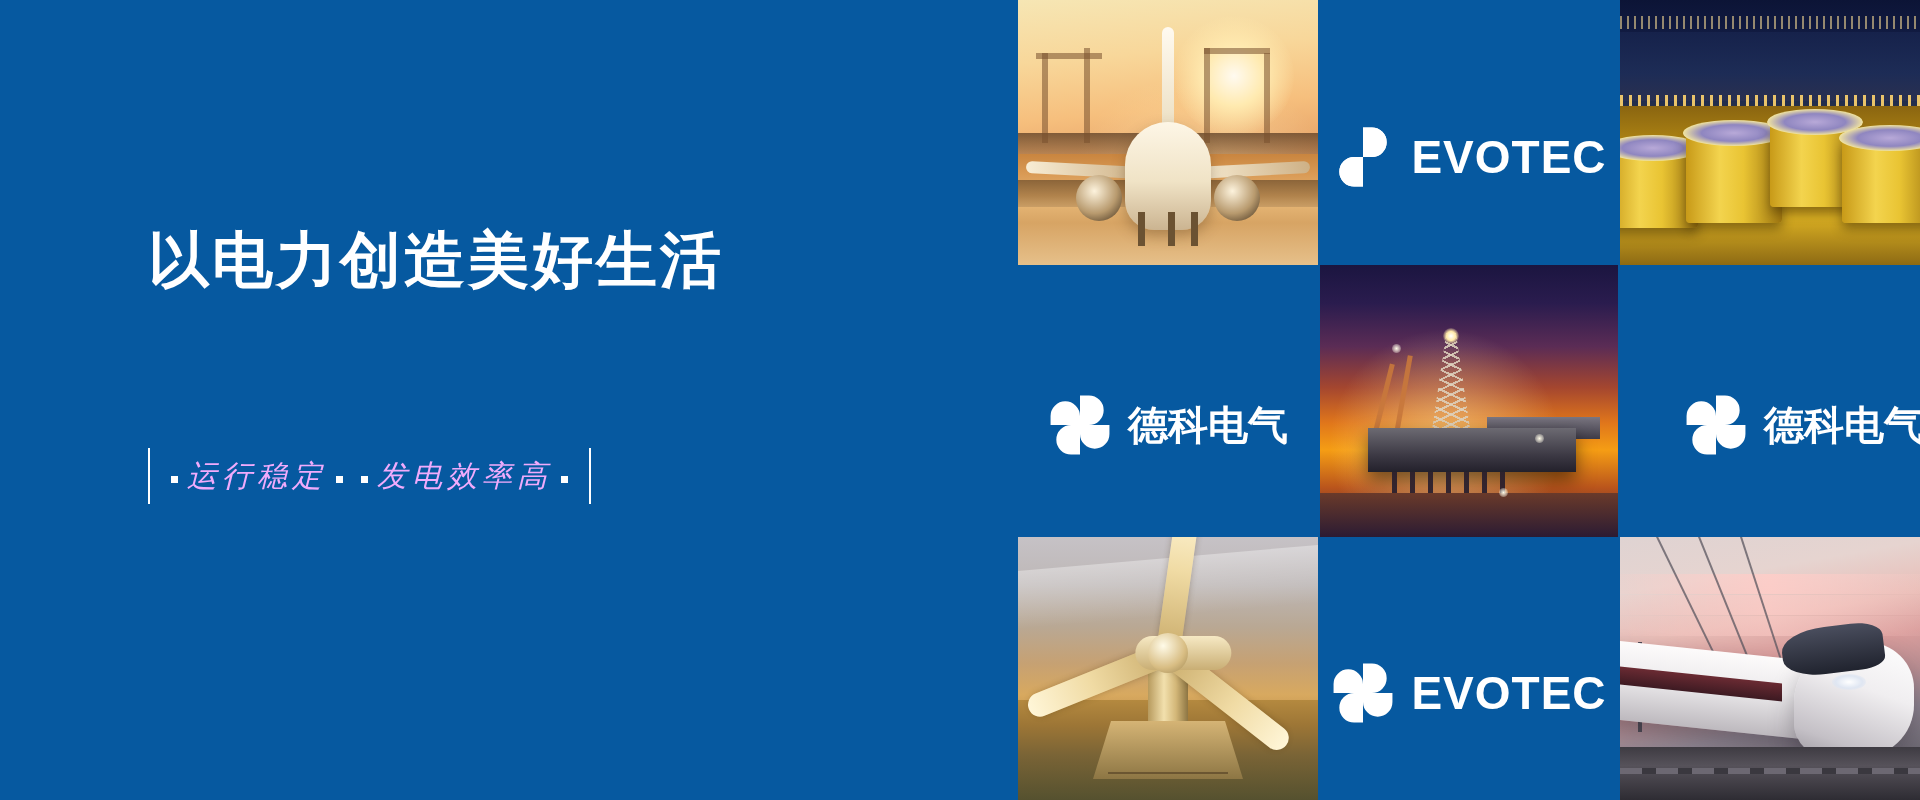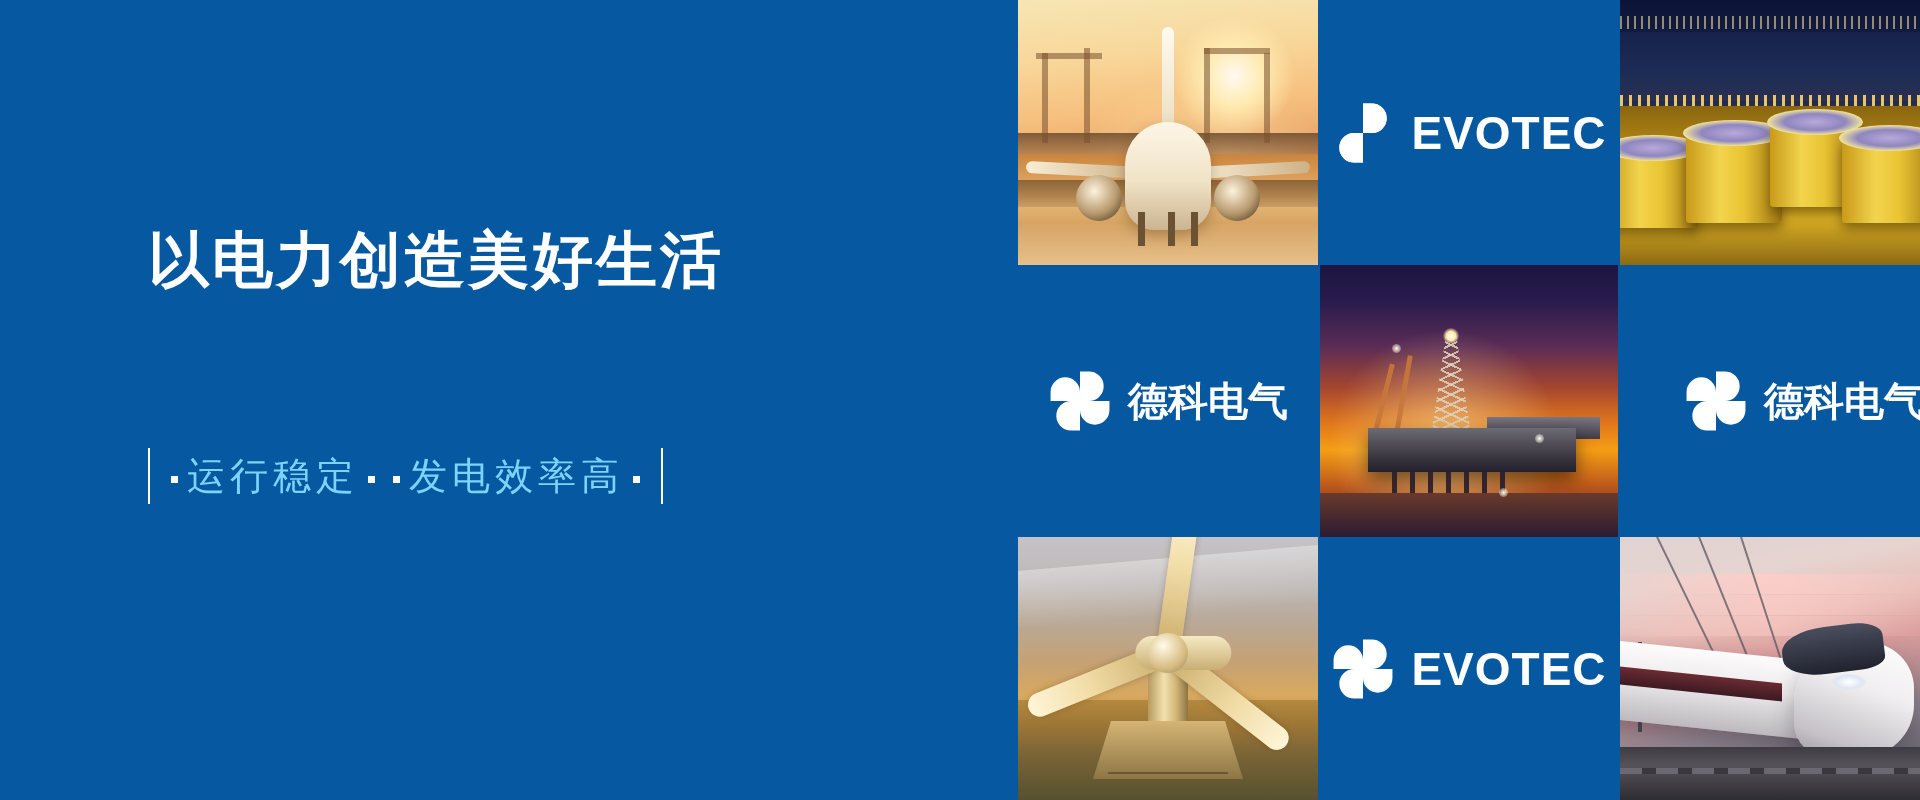--- a/index.html
+++ b/index.html
@@ -39,25 +39,26 @@
     height:56px;
     background:#ffffff;
     flex:0 0 auto;
   }
   .sub-inner {
     display:flex;
     align-items:center;
     padding:0 12px;
   }
   .sub-item {
-    font-size:38px;
-    color:#7dd3fc;
+    font-size:30px;
+    color:#f0abfc;
     letter-spacing:5px;
     white-space:nowrap;
     font-family:"DejaVu Sans","Liberation Sans",sans-serif;
+    font-style:italic;
   }
   .sub-dot {
     width:7px; height:7px;
     background:#ffffff;
     margin:0 9px;
     flex:0 0 auto;
     align-self:center;
     position:relative;
     top:3px;
   }
@@ -73,21 +74,21 @@
   
   .c0 { left:0px;   width:300px; }
   .c1 { left:302px; width:298px; }
   .c2 { left:602px; width:300px; }
   
   .r0 { top:0px;   height:265px; }
   .r1 { top:265px; height:272px; }
   .r2 { top:537px; height:263px; }
 
   .photo { position:absolute; inset:0; background:#0659a0; }
-  .logo-cell { display:flex; align-items:center; justify-content:center; background:#0659a0; }
+  .logo-cell { display:flex; align-items:center; justify-content:center; background:#0659a0;margin-top:24px; }
 
   
   .logo { display:flex; align-items:center; gap:16px; }
   .logo svg.mark { display:block; }
   .wordmark {
     font-size:46px; font-weight:700; color:#fff;
     letter-spacing:1px; line-height:1;
     font-family:"Liberation Sans","DejaVu Sans",sans-serif;
   }
   .wordmark.cn {

